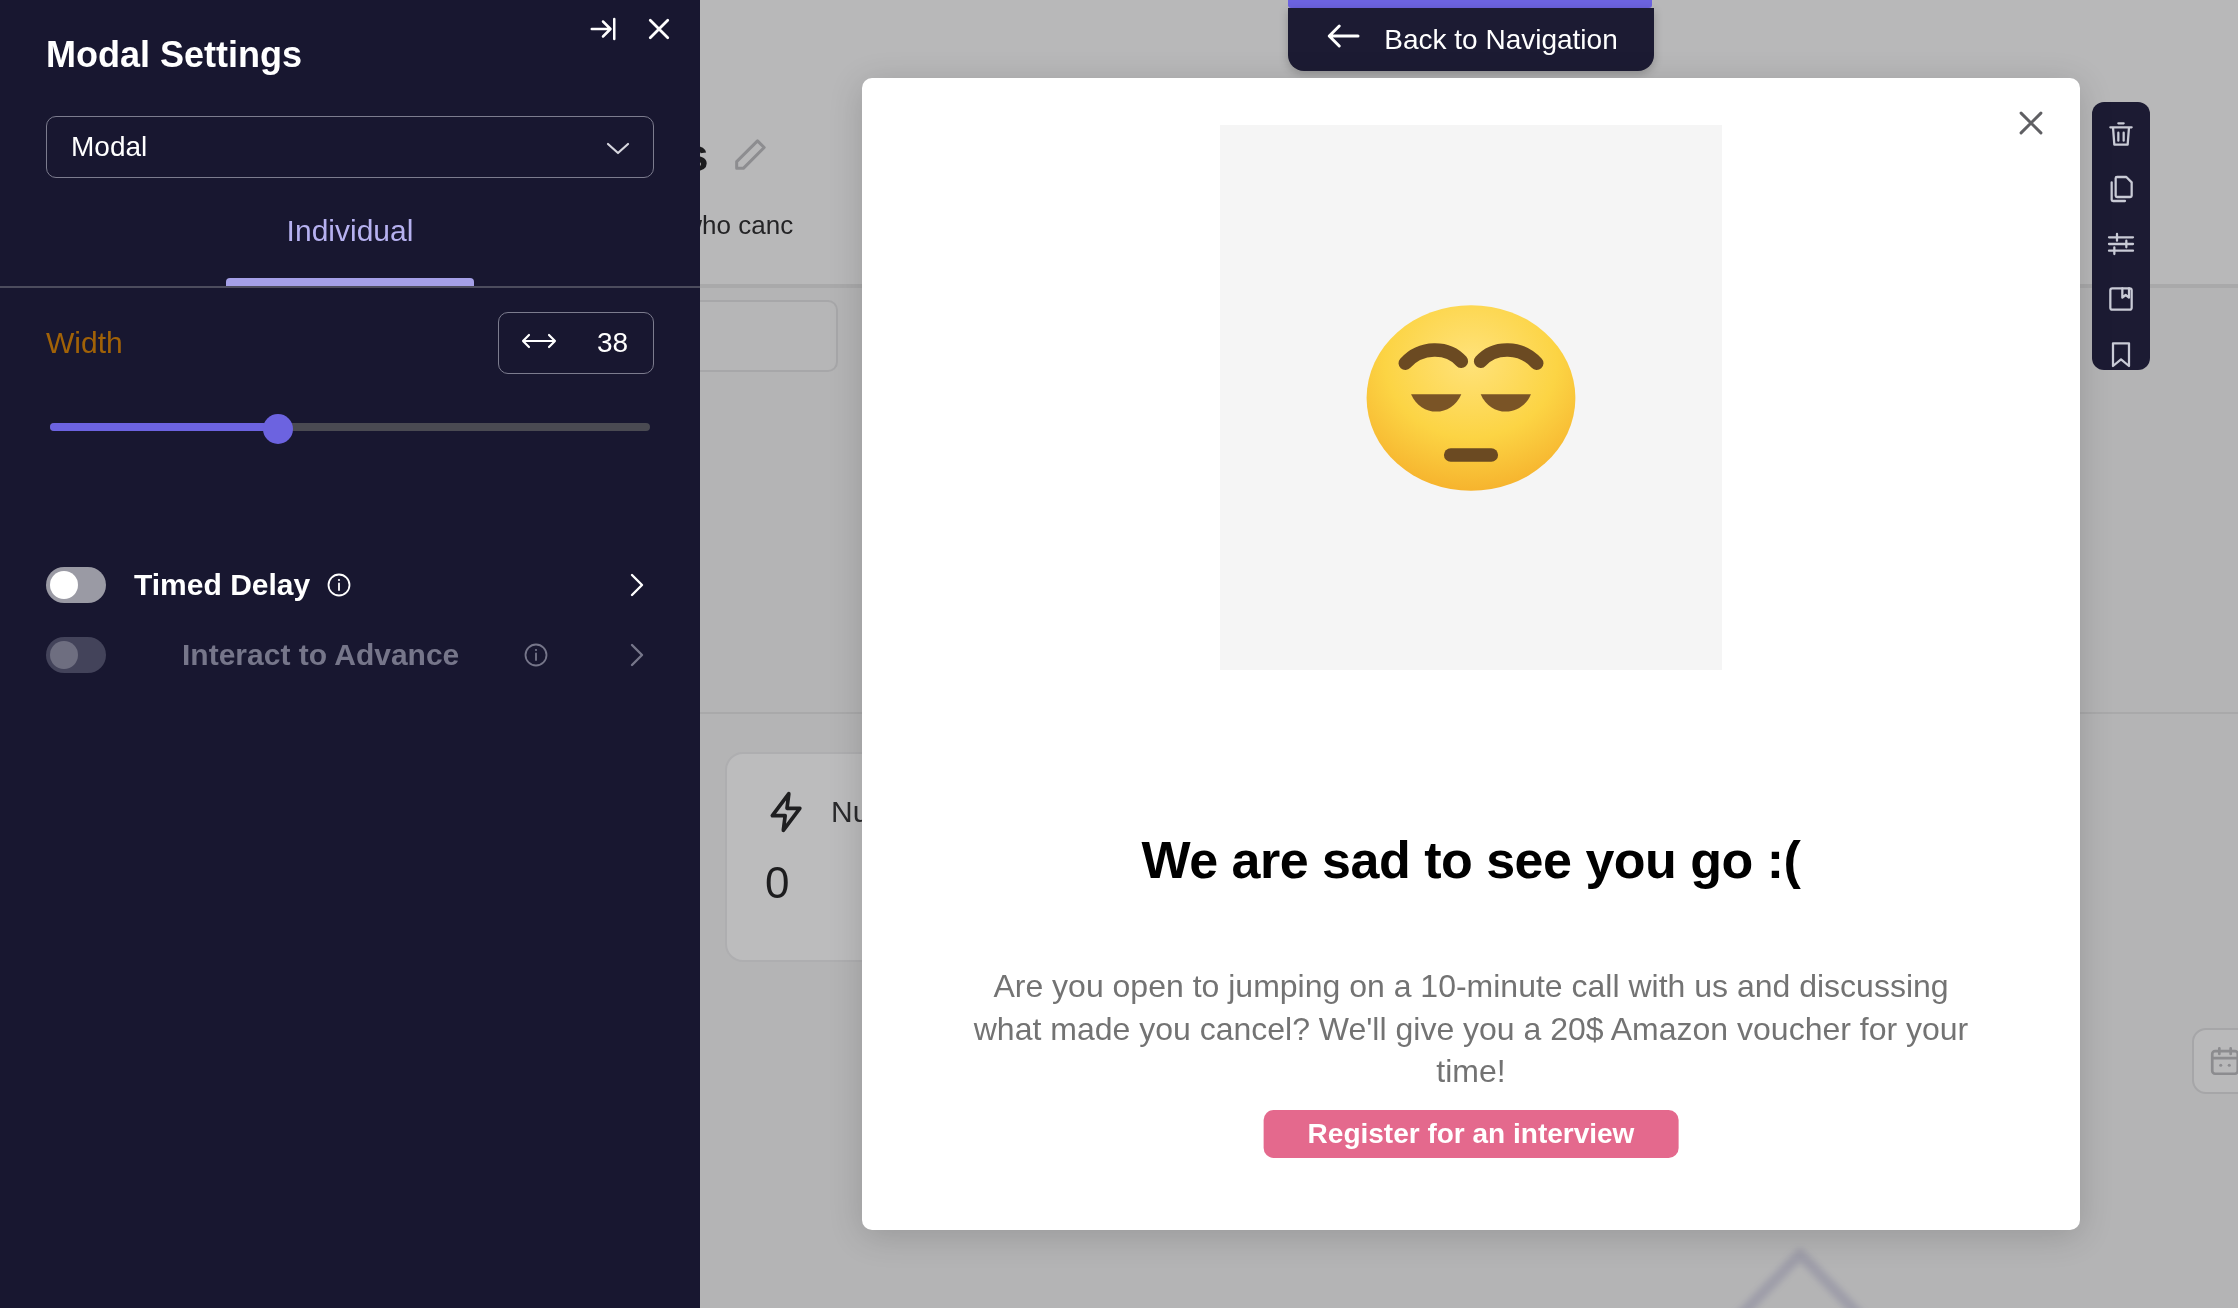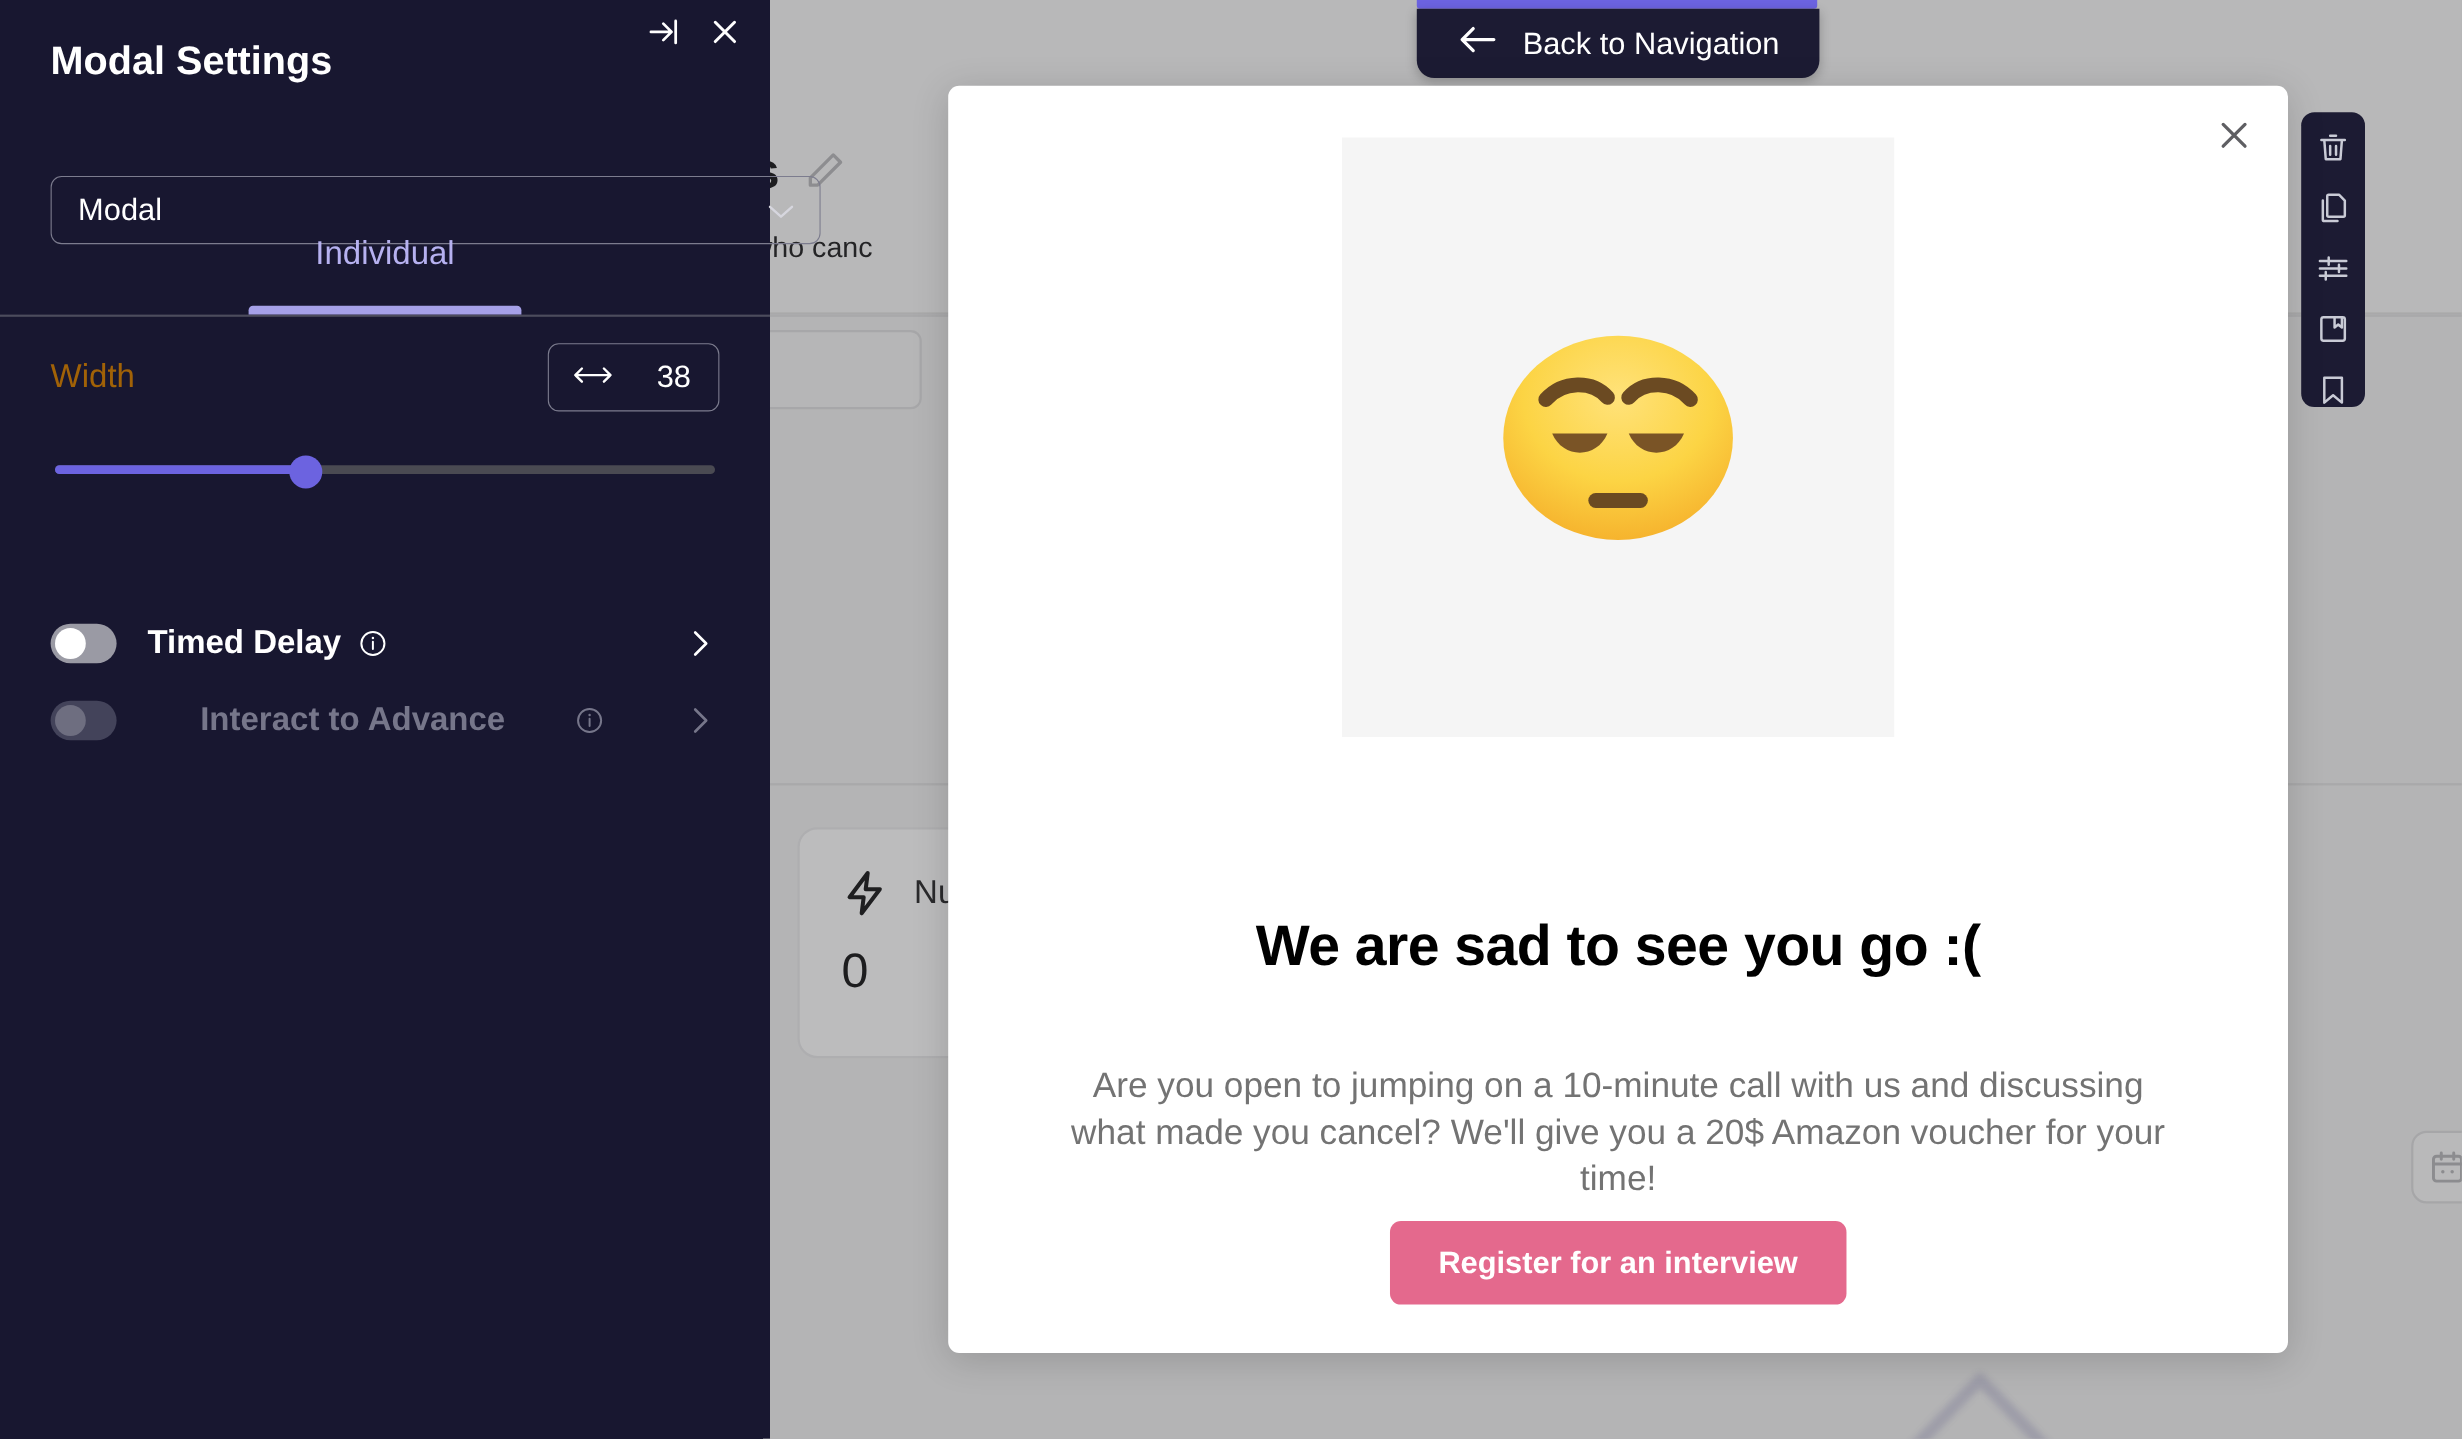--- a/index.html
+++ b/index.html
@@ -122,21 +122,21 @@
   }
   .modal-body {
     position: absolute; left: 105px; top: 855px; width: 1008px;
     text-align: center;
     font-size: 32px; line-height: 1.33; color: #737373; margin-top: 32px;
   }
   .modal-cta {
     position: absolute; left: 50%; top: 1032px; transform: translateX(-50%);
     background: #e4698d; color: #ffffff;
     border: none; border-radius: 10px;
-    padding: 12px 44px; height: 76px;
+    padding: 12px 44px; height: 48px;
     font-family: "Liberation Sans", sans-serif;
     font-size: 28px; font-weight: 600; cursor: pointer;
     display: flex; align-items: center; justify-content: center;
     white-space: nowrap;
   }
 
   
   .right-toolbar {
     position: absolute; left: 2092px; top: 102px;
     width: 58px; height: 268px;
@@ -164,27 +164,26 @@
     width: 34px; height: 34px; color: #ffffff; cursor: pointer;
     display: flex; align-items: center; justify-content: center;
   }
   .panel-head-icons svg { width: 30px; height: 30px; }
   .panel-title {
     position: absolute; left: 46px; top: 34px;
     font-size: 36px; font-weight: 600; color: #ffffff;
   }
   .panel-select {
     position: absolute; left: 46px; top: 116px;
-    width: 700px; height: 62px;
+    width: 608px; height: 62px;
     border: 1.5px solid #7c7c8e; border-radius: 10px;
     background: transparent; color: #ffffff;
     display: flex; align-items: center; justify-content: space-between;
     padding: 0 22px 0 24px; cursor: pointer;
     font-size: 28px;
-    margin-top: 44px;
   }
   .panel-select svg { width: 26px; height: 16px; color: #d6d6de; }
   .tabs {
     position: absolute; left: 0; top: 196px; width: 700px; height: 92px;
     display: flex;
     border-bottom: 2px solid #4c4c5d;
   }
   .tab {
     flex: 1; display: flex; align-items: flex-start; justify-content: center;
     padding-top: 18px;

